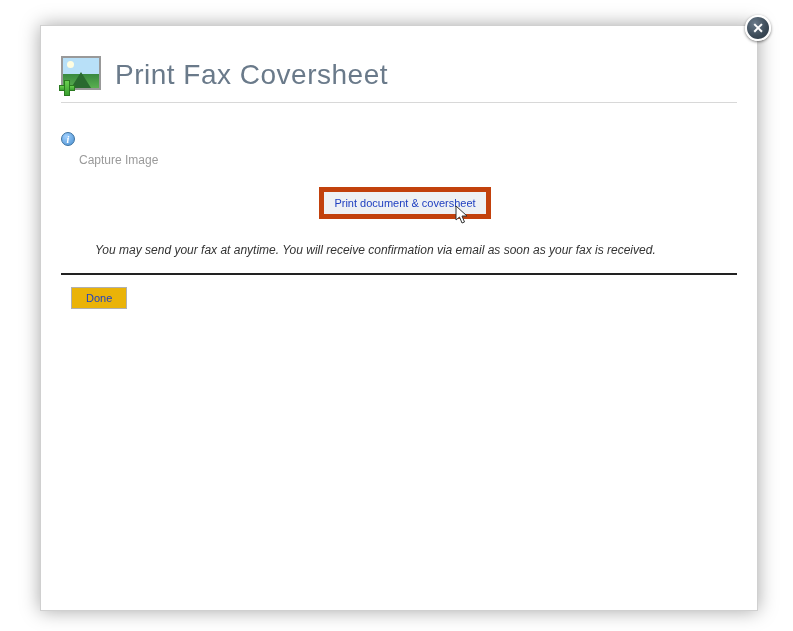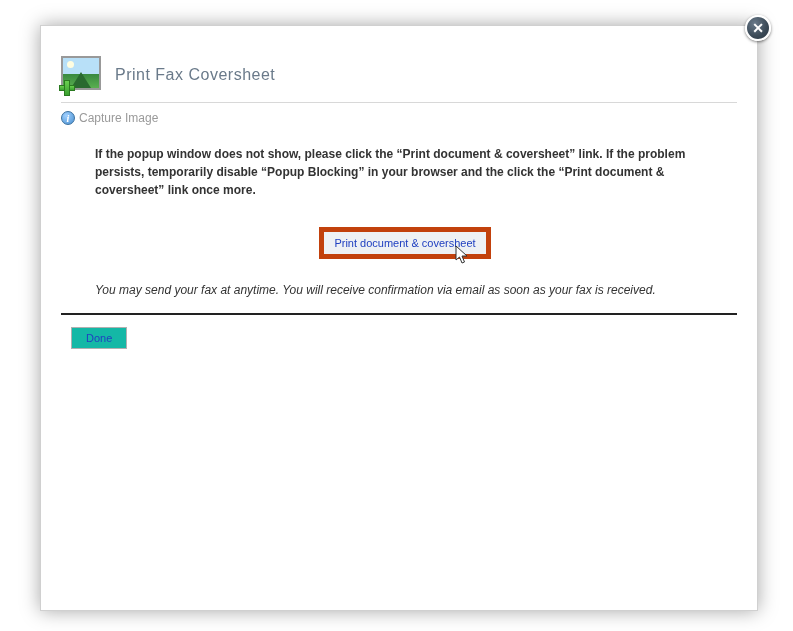--- a/index.html
+++ b/index.html
@@ -110,21 +110,21 @@
       width: 14px;
       height: 4px;
     }
     .plus::after {
       top: 0;
       left: 5px;
       width: 4px;
       height: 14px;
     }
     .page-title {
-      font-size: 16px;
+      font-size: 28px;
       font-weight: normal;
       color: #6a7a8a;
       letter-spacing: 0.5px;
     }
     .subheader {
       display: flex;
       align-items: center;
       gap: 4px;
       padding: 2px 0 10px 0;
     }
@@ -139,20 +139,21 @@
       justify-content: center;
       color: #fff;
       font-size: 10px;
       font-weight: bold;
       font-style: italic;
       font-family: Georgia, serif;
     }
     .subheader-text {
       font-size: 12px;
       color: #9a9a9a;
+      margin-top: 42px;
     }
     .content {
       padding: 10px 22px 0 34px;
       font-size: 12px;
       color: #333;
       line-height: 1.5;
     }
     .para-normal {
       margin-bottom: 24px;
     }
@@ -191,21 +192,21 @@
       border-top: 2px solid #222;
       margin: 4px 0 12px 0;
     }
     .footer {
       padding-left: 10px;
     }
     .done-btn {
       padding: 4px 14px;
       font-size: 11px;
       color: #2040c0;
-      background: #14b8a6;
+      background: #eab308;
       border: 1px solid #b0b0b0;
       cursor: pointer;
       font-family: Verdana, Geneva, sans-serif;
     }
   </style>
 </head>
 <body>
 
 <div class="close-btn"></div>
 
@@ -220,21 +221,20 @@
     </div>
     <h1 class="page-title">Print Fax Coversheet</h1>
   </div>
 
   <div class="subheader">
     <span class="info-icon">i</span>
     <span class="subheader-text">Capture Image</span>
   </div>
 
   <div class="content">
-    <p class="para-bold">If the popup window does not show, please click the “Print document &amp; coversheet” link. If the problem persists, temporarily disable “Popup Blocking” in your browser and the click the “Print document &amp; coversheet” link once more.</p>
     <div class="btn-wrap">
       <button class="print-btn">Print document &amp; coversheet</button>
       <svg class="cursor" width="18" height="22" viewBox="0 0 18 22">
         <path d="M1 1 L1 15 L4.5 12 L7 18 L9.5 17 L7 11 L12 11 Z" fill="#fff" stroke="#333" stroke-width="1"></path>
       </svg>
     </div>
     <p class="para-normal2">You may send your fax at anytime. You will receive confirmation via email as soon as your fax is received.</p>
   </div>
 
   <hr class="divider">

